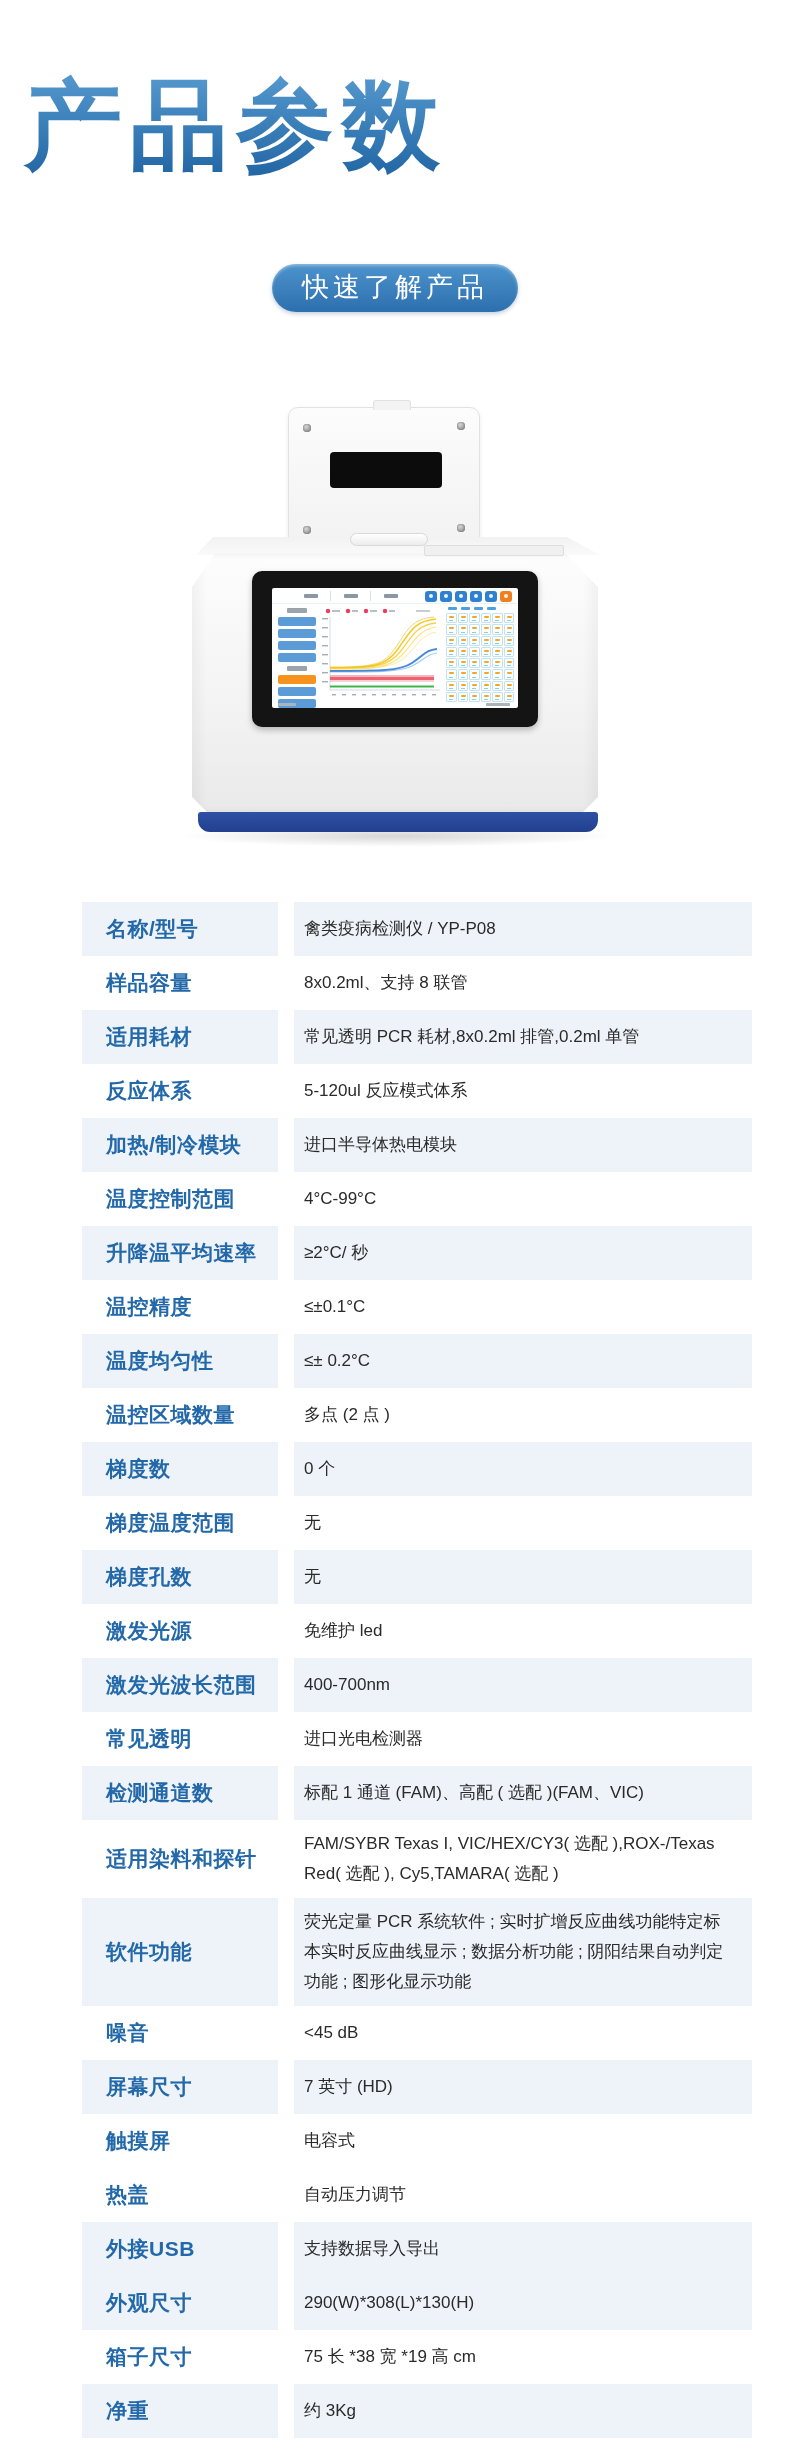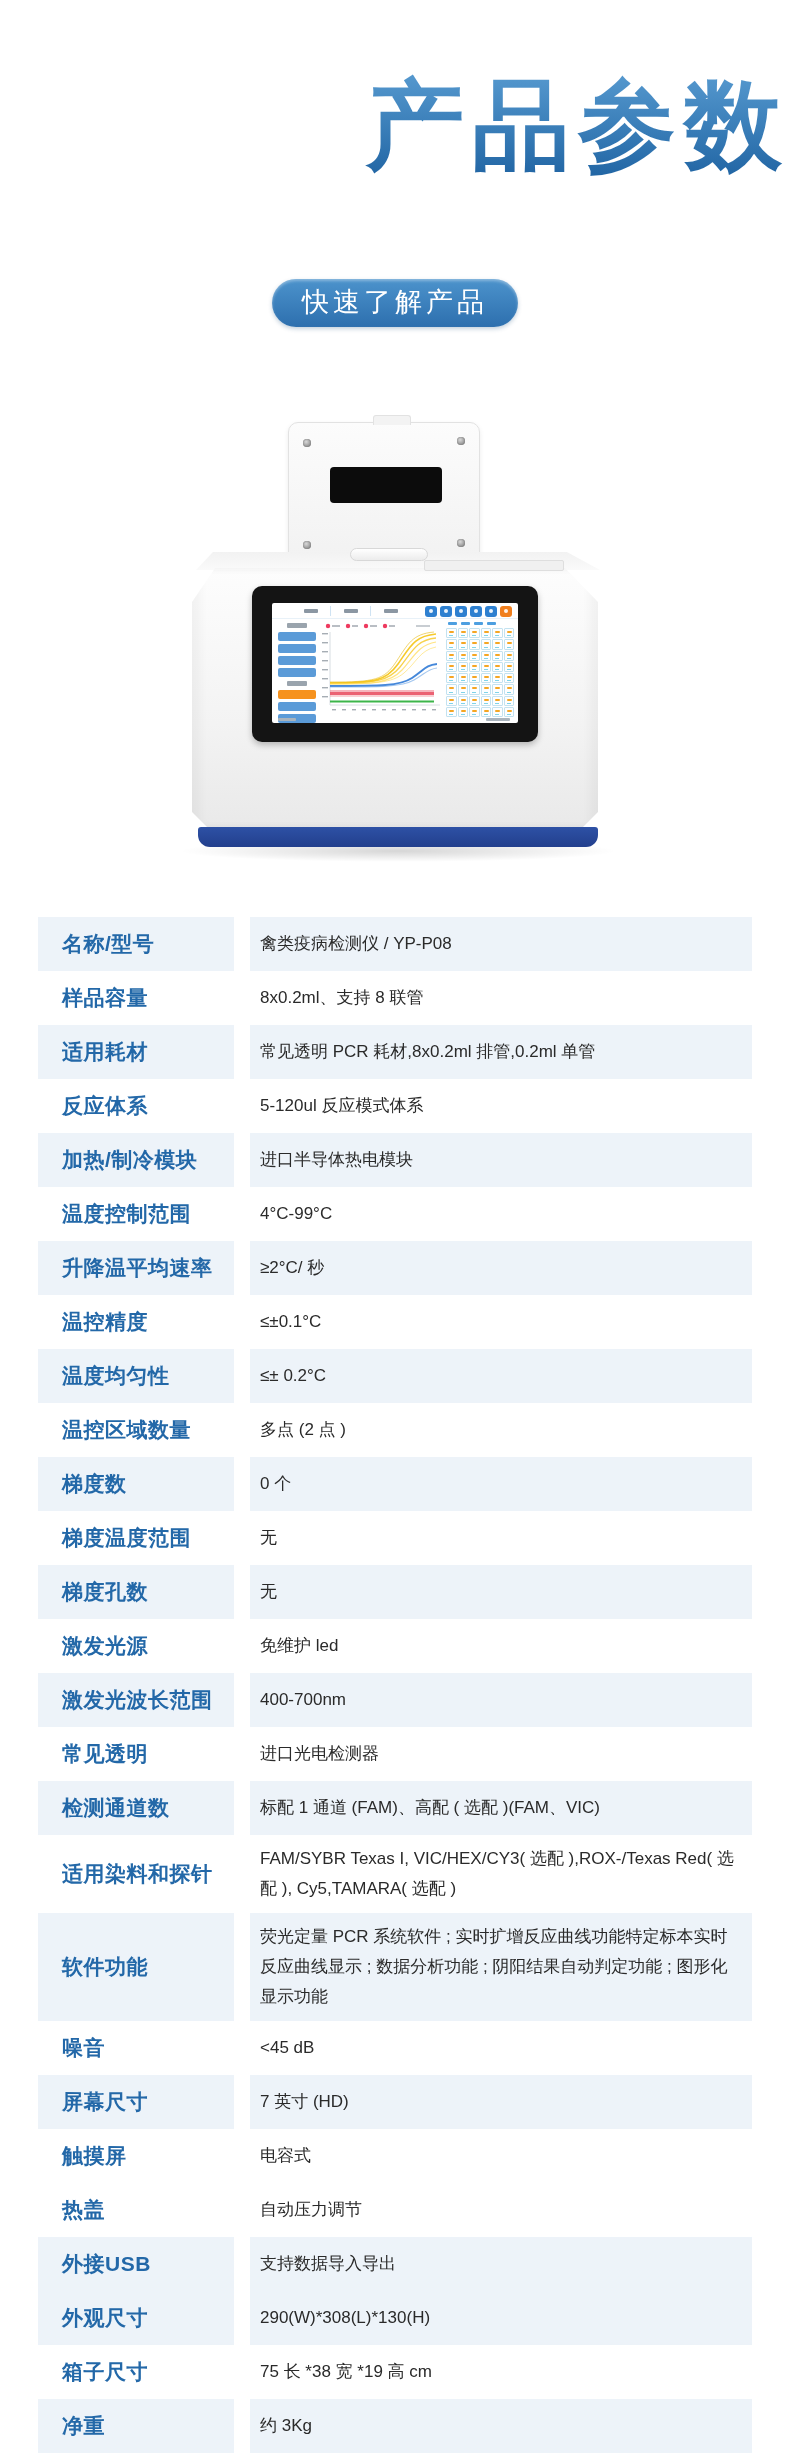--- a/index.html
+++ b/index.html
@@ -6,26 +6,26 @@
     --tg1:#5c9fd4; --tg2:#1a5e9e;
     --bg1:#4c93cc; --bg2:#2d6fae;
     --label-blue:#2368a8; --shade:#edf3f9;
     --base-blue1:#2e51a5; --base-blue2:#223f8d;
   }
   *{margin:0;padding:0;box-sizing:border-box;}
   html,body{background:#fff;}
   .page{position:relative;width:790px;height:2459px;margin:0 auto;background:#fff;overflow:hidden;
          font-family:"Liberation Sans","DejaVu Sans",sans-serif;}
   
-  .title{margin-top:44px;height:164px;line-height:164px;text-align:right;
+  .title{margin-top:44px;height:164px;line-height:164px;text-align:left;
          font-family:"Liberation Serif","DejaVu Serif",serif;font-weight:bold;
          font-size:98px;letter-spacing:8px;
          background:linear-gradient(180deg,var(--tg1) 10%,var(--tg2) 90%);
-         -webkit-background-clip:text;background-clip:text;color:transparent;}
-  .cta{display:block;width:246px;height:48px;margin:71px auto 0;border-radius:24px;
+         -webkit-background-clip:text;background-clip:text;color:transparent;padding-left:24px;}
+  .cta{display:block;width:246px;height:48px;margin:56px auto 0;border-radius:24px;
        background:linear-gradient(180deg,var(--bg1),var(--bg2));
        box-shadow:inset 0 2px 3px rgba(255,255,255,.35), 0 2px 4px rgba(20,70,120,.25);
        color:#fff;font-size:27px;letter-spacing:4px;line-height:47px;text-align:center;
        font-family:"Liberation Serif","DejaVu Serif",serif;cursor:pointer;}
   
   .device-wrap{position:relative;width:790px;height:520px;margin-top:27px;}
   .lid{position:absolute;left:288px;top:68px;width:192px;height:140px;z-index:1;
        background:linear-gradient(180deg,#fcfcfc,#f2f2f2);border:1px solid #e2e2e2;
        border-radius:10px;box-shadow:0 2px 5px rgba(0,0,0,.08);}
   .lid-tab{position:absolute;left:84px;top:-8px;width:38px;height:10px;background:#f3f3f3;
@@ -71,21 +71,21 @@
   .scr-wells{position:absolute;left:174px;top:25px;width:68px;height:89px;
        display:grid;grid-template-columns:repeat(6,1fr);grid-template-rows:repeat(8,1fr);gap:1px;}
   .well{background:#fdfeff;border:1px solid #c3e2f0;border-radius:1px;position:relative;}
   .well::before{content:"";position:absolute;left:2px;top:2px;width:5px;height:2px;background:#f5a623;border-radius:1px;}
   .well::after{content:"";position:absolute;left:2px;bottom:1px;width:4px;height:1px;background:#7fd4e8;}
   .scr-status .dash{position:absolute;height:3px;background:#aab4bd;border-radius:1px;bottom:2px;}
   
   .spec-table{margin:43px 38px 0;}
   .spec-row{display:flex;min-height:54px;}
   .spec-label{width:196px;margin-right:16px;display:flex;align-items:center;padding-left:24px;
-       color:var(--label-blue);font-weight:700;font-size:21px;letter-spacing:.5px;}
+       color:var(--label-blue);font-weight:700;font-size:21px;letter-spacing:.5px;margin-left:44px;}
   .spec-value{flex:1;display:flex;align-items:center;padding:9px 16px 9px 10px;
        font-size:17px;color:#2a2a2a;line-height:30px;}
   .spec-row.shade .spec-label,.spec-row.shade .spec-value{background:var(--shade);}
 </style>
 </head>
 <body>
 
 <div class="page">
 
   <h1 class="title">产品参数</h1>

